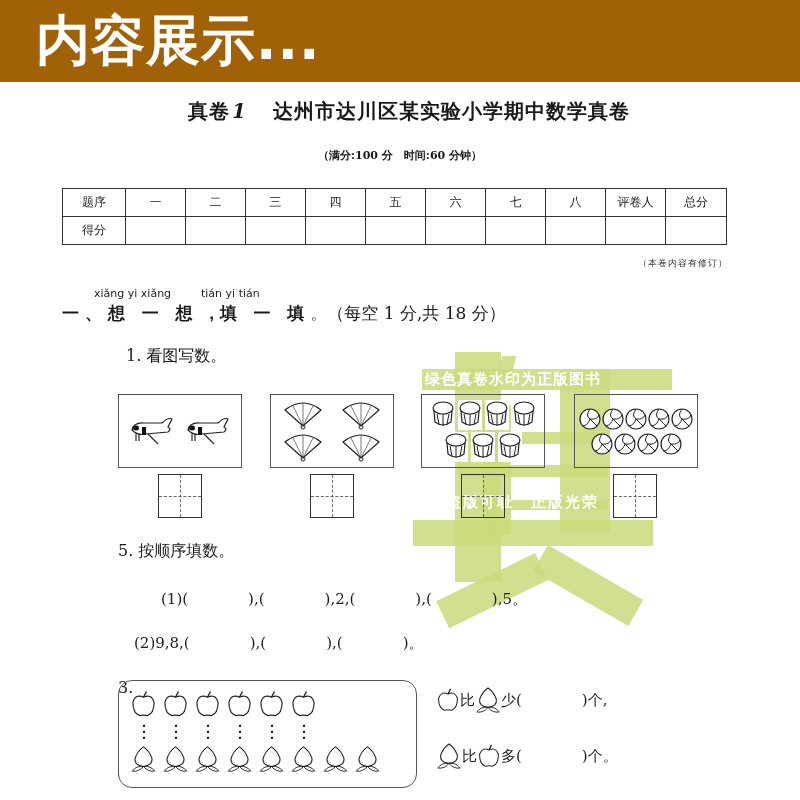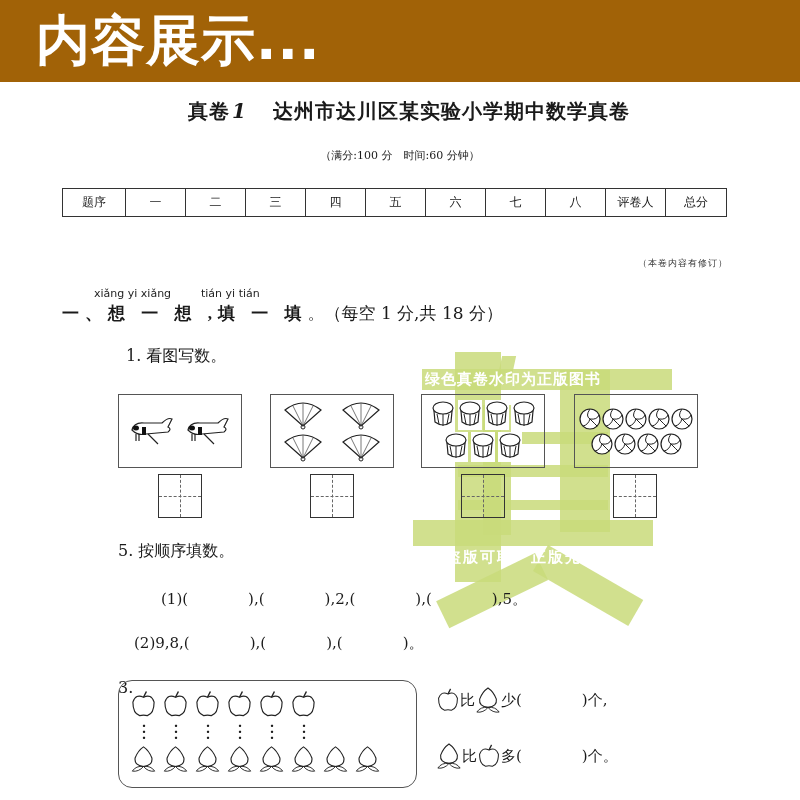--- a/index.html
+++ b/index.html
@@ -1,27 +1,27 @@
 <!DOCTYPE html>
 <html><head>
 <meta charset="utf-8">
 <style>
   html,body{margin:0;padding:0;}
   body{width:800px;height:800px;overflow:hidden;background:#ffffff;position:relative;font-family:"DejaVu Serif","Liberation Serif",serif;color:#1a1a1a;}
   .banner{position:absolute;left:0;top:0;width:800px;height:82px;background:#a16207;}
   .banner-text{position:absolute;left:36px;top:8px;font-family:"DejaVu Sans",sans-serif;font-size:54px;font-weight:bold;color:#ffffff;letter-spacing:1px;line-height:66px;}
   .title{position:absolute;left:9px;width:800px;top:98px;text-align:center;font-size:20px;font-weight:bold;letter-spacing:1px;}
   .title .num{font-style:italic;margin:0 26px 0 2px;}
-  .subtitle{position:absolute;left:0;width:800px;top:148px;text-align:center;font-size:11px;font-weight:normal;}
+  .subtitle{position:absolute;left:0;width:800px;top:148px;text-align:center;font-size:11px;font-weight:bold;}
   table.score{position:absolute;left:62px;top:188px;border-collapse:collapse;font-family:"DejaVu Sans",sans-serif;font-size:12px;}
   table.score td{border:1px solid #333;height:27px;text-align:center;padding:0;}
   .note{position:absolute;right:72px;top:257px;font-size:9px;color:#333;letter-spacing:1px;}
   .pinyin{position:absolute;top:287px;font-family:"DejaVu Sans",sans-serif;font-size:11px;color:#222;}
   .sec1{position:absolute;left:62px;top:302px;font-size:17px;}
-  .sec1 b{font-family:Liberation Serif, serif;font-weight:bold;letter-spacing:6px;}
+  .sec1 b{font-family:Liberation Sans, sans-serif;font-weight:bold;letter-spacing:6px;}
   .q{position:absolute;font-size:16px;}
   .pic{position:absolute;border:1.5px solid #555;background:transparent;}
   .gridbox{position:absolute;width:42px;height:42px;border:1.5px solid #333;}
   .gridbox:before{content:"";position:absolute;left:50%;top:0;bottom:0;border-left:1px dashed #666;}
   .gridbox:after{content:"";position:absolute;top:50%;left:0;right:0;border-top:1px dashed #666;}
   .wm{position:absolute;background:#c9db7a;opacity:0.85;}
   .wm-text{position:absolute;font-family:"DejaVu Sans",sans-serif;font-weight:bold;color:#ffffff;font-size:15px;letter-spacing:1px;white-space:nowrap;}
   .icons{position:absolute;display:flex;flex-wrap:wrap;justify-content:center;align-content:center;gap:4px;}
   .fill-line{position:absolute;font-size:15px;white-space:pre;}
   .fruit-box{position:absolute;left:118px;top:680px;width:297px;height:106px;border:1.5px solid #555;border-radius:14px;}
@@ -51,38 +51,51 @@
     <td style="width:59px">二</td>
     <td style="width:59px">三</td>
     <td style="width:59px">四</td>
     <td style="width:59px">五</td>
     <td style="width:59px">六</td>
     <td style="width:59px">七</td>
     <td style="width:59px">八</td>
     <td style="width:59px">评卷人</td>
     <td style="width:60px">总分</td>
   </tr>
+  <tr>
+    <td>得分</td>
+    <td></td>
+    <td></td>
+    <td></td>
+    <td></td>
+    <td></td>
+    <td></td>
+    <td></td>
+    <td></td>
+    <td></td>
+    <td></td>
+  </tr>
 </tbody>
   </table>
 <div class="note">（本卷内容有修订）</div>
 
 <div>
   <div class="wm" style="left:455px;top:352px;width:46px;height:230px;"></div>
   <div class="wm" style="left:500px;top:356px;width:14px;height:20px;transform:skewX(-12deg);"></div>
   <div class="wm" style="left:483px;top:405px;width:28px;height:130px;"></div>
   <div class="wm" style="left:560px;top:370px;width:50px;height:162px;"></div>
   <div class="wm" style="left:458px;top:432px;width:150px;height:12px;"></div>
   <div class="wm" style="left:458px;top:465px;width:150px;height:12px;"></div>
   <div class="wm" style="left:458px;top:500px;width:150px;height:10px;"></div>
   <div class="wm" style="left:413px;top:520px;width:240px;height:26px;"></div>
   <div class="wm" style="left:425px;top:553px;width:110px;height:30px;transform:rotate(-26deg);transform-origin:right top;"></div>
   <div class="wm" style="left:548px;top:545px;width:110px;height:30px;transform:rotate(30deg);transform-origin:left top;"></div>
   <div class="wm" style="left:422px;top:369px;width:250px;height:21px;"></div>
   <div class="wm-text" style="left:425px;top:370px;">绿色真卷水印为正版图书</div>
-  <div class="wm-text" style="left:446px;top:548px;letter-spacing:2px;font-family:Liberation Serif, serif;">盗版可耻　正版光荣</div>
+  <div class="wm-text" style="left:446px;top:493px;letter-spacing:2px;font-family:Liberation Serif, serif;">盗版可耻　正版光荣</div>
 </div>
 
 <div class="pinyin" style="left:94px;text-align:center;">xiǎng yi xiǎng</div>
 <div class="pinyin" style="left:201px;">tián yi tián</div>
 <div class="sec1">
   <b>一、想 一 想 ,填 一 填</b><span>。</span><span>（每空 1 分,共 18 分）</span>
 </div>
 
 <div class="q" style="left:126px;top:346px;">1. 看图写数。</div>
 

